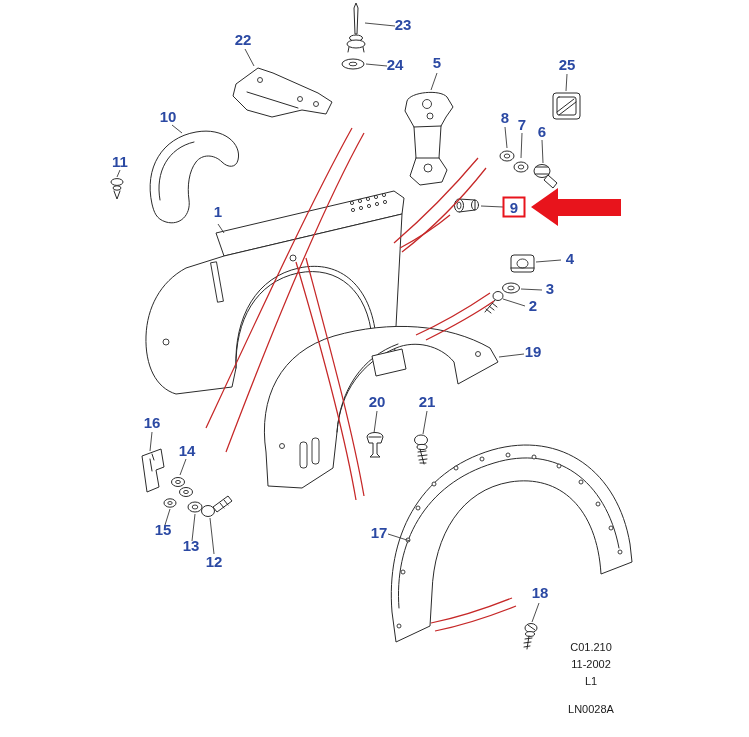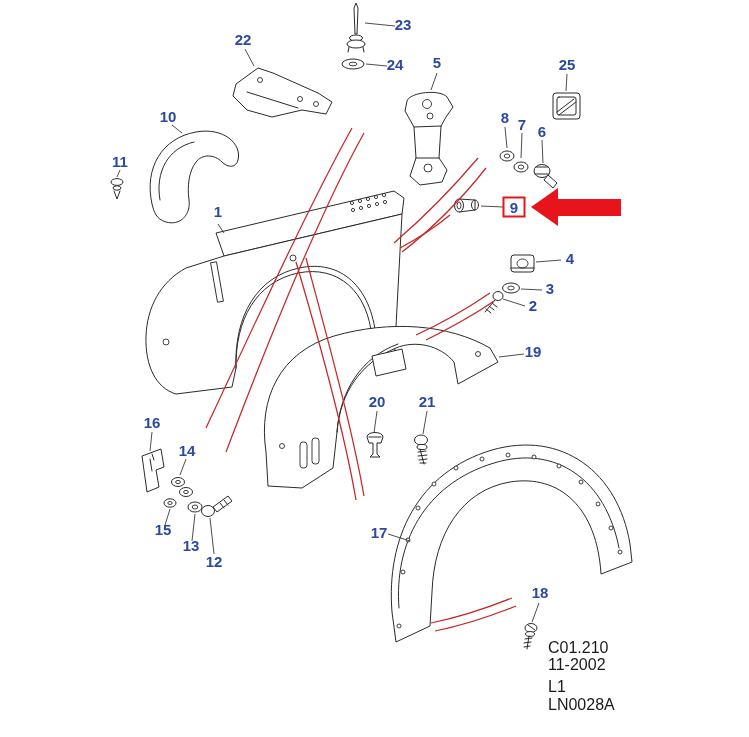--- a/index.html
+++ b/index.html
@@ -8,24 +8,24 @@
         font-family:"Liberation Sans","DejaVu Sans",sans-serif}
   .diagram-svg{position:absolute;left:0;top:0}
   
   .sh{fill:#fff;stroke:#2b2b2b;stroke-width:1;stroke-linejoin:round}
   .ln{fill:none;stroke:#2b2b2b;stroke-width:1;stroke-linejoin:round;stroke-linecap:round}
   .hole{fill:#fff;stroke:#2b2b2b;stroke-width:.9}
   .red{fill:none;stroke:#c62828;stroke-width:1.25}
   .leader{stroke:#3a3a3a;stroke-width:.9;fill:none}
   .callout{font-family:"Liberation Sans","DejaVu Sans",sans-serif;font-size:15px;
            font-weight:bold;text-anchor:middle;cursor:pointer}
-  .footer{position:absolute;left:548px;top:639px;width:86px;text-align:left;
-          font-size:16px;color:#1a1a1a;line-height:17px}
-  .footer .l1{margin-top:5px}
-  .footer .ref{margin-top:1px}
+  .footer{position:absolute;left:548px;top:639px;width:86px;text-align:center;
+          font-size:11px;color:#1a1a1a;line-height:17px}
+  .footer .l1{}
+  .footer .ref{margin-top:11px}
 </style>
 </head>
 <body>
 
 <div class="page">
 
   <svg class="diagram-svg" width="749" height="737" viewBox="0 0 749 737">
 
     <g>
       <path class="sh" d="M354,8 L356,3 L358,8 L357,34 L355,34 Z"></path>

